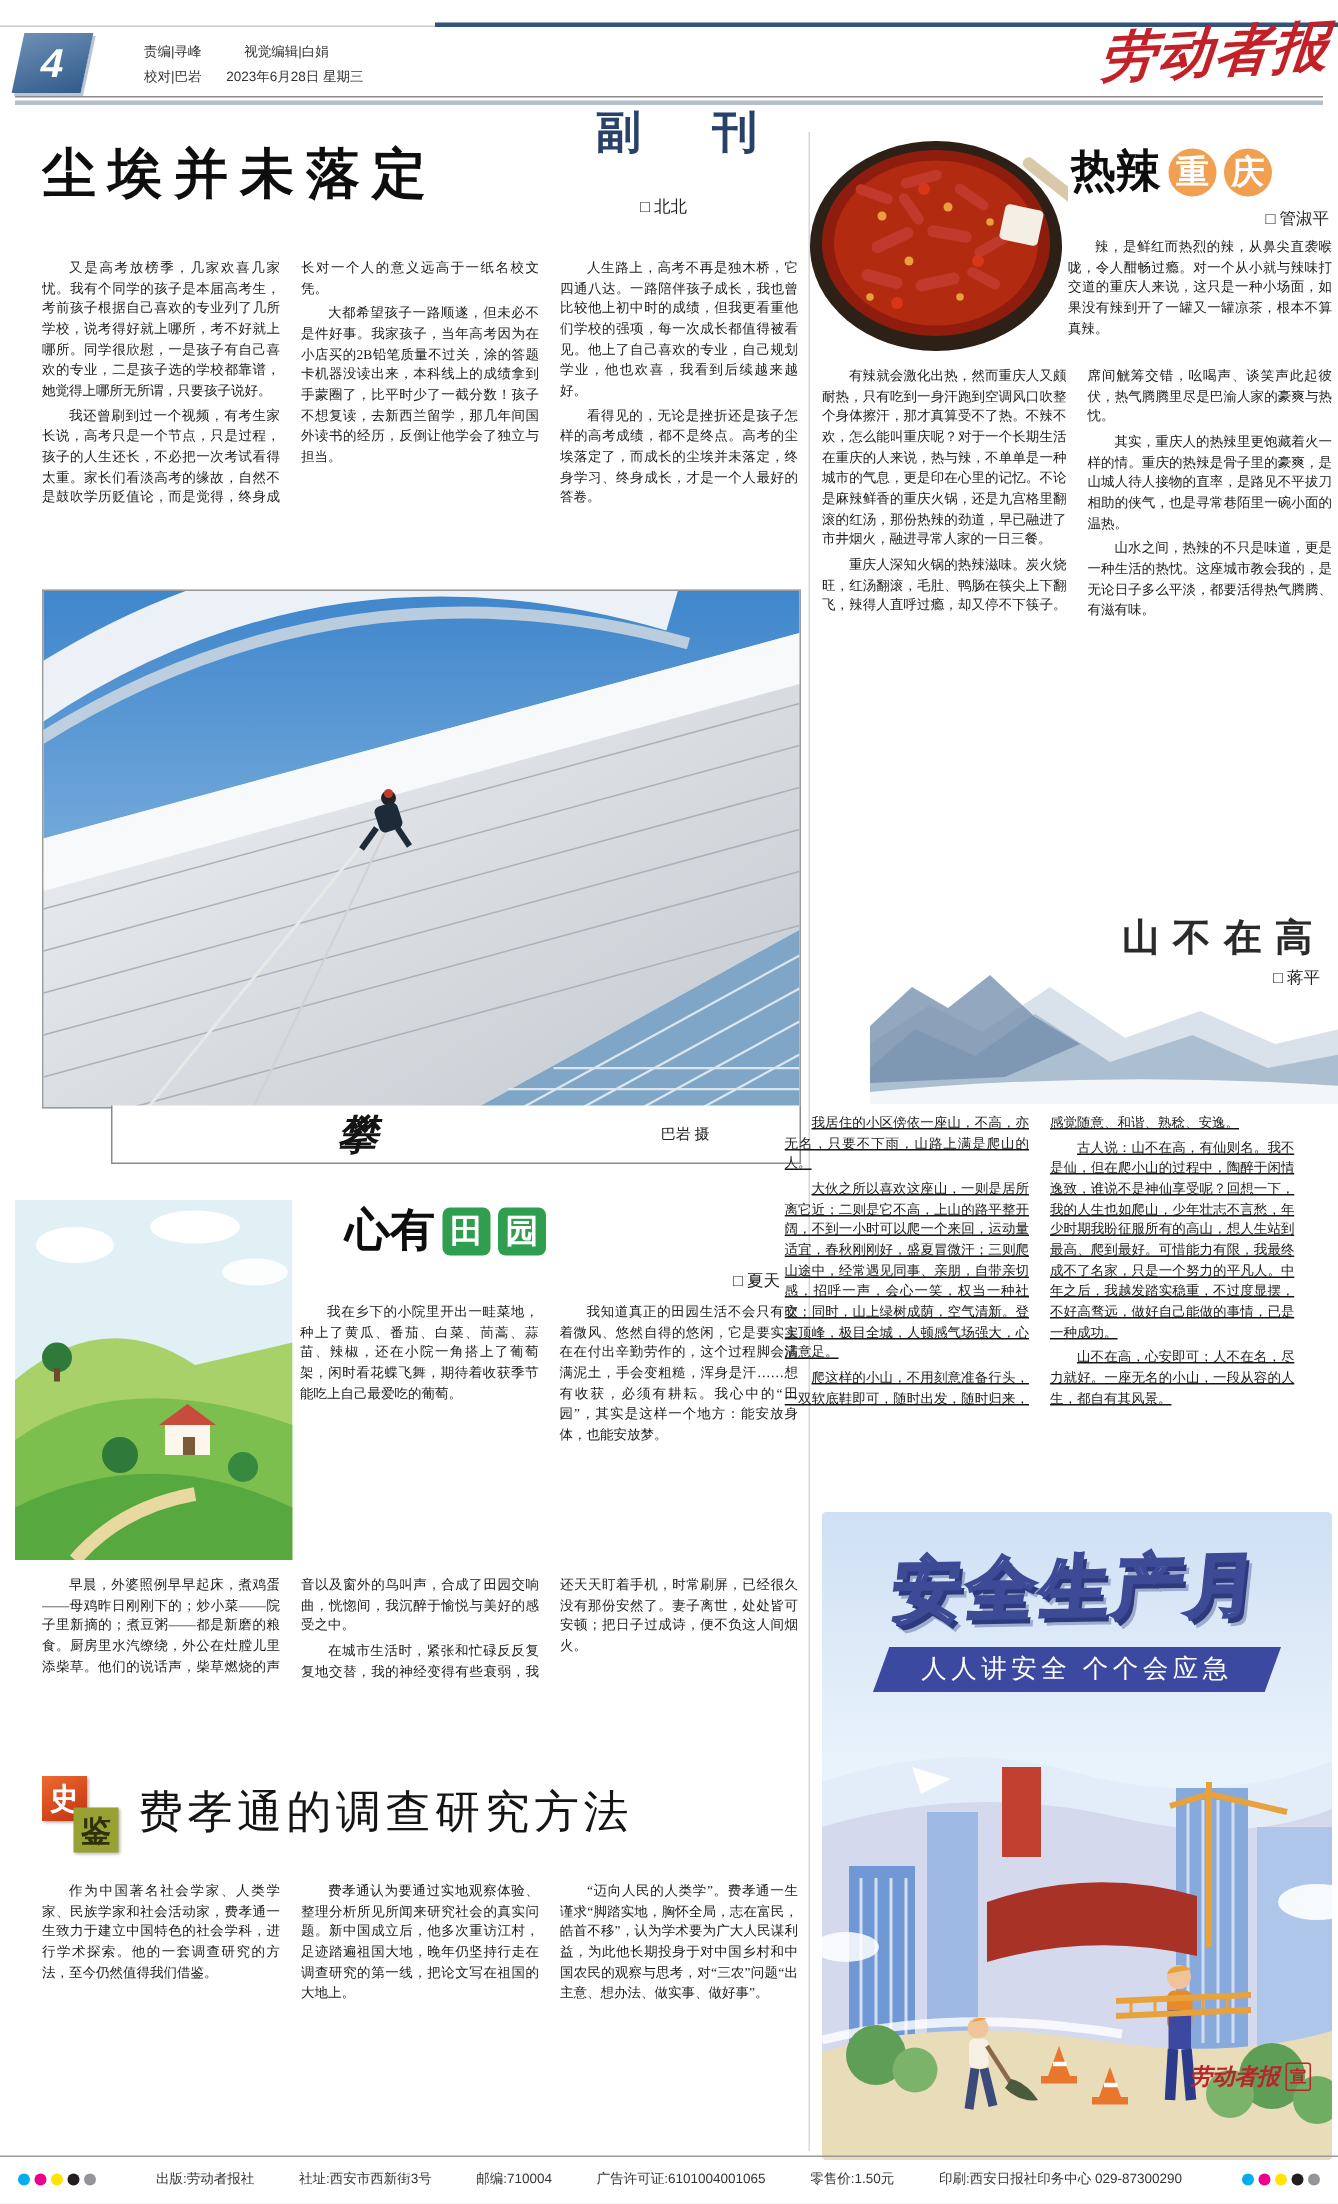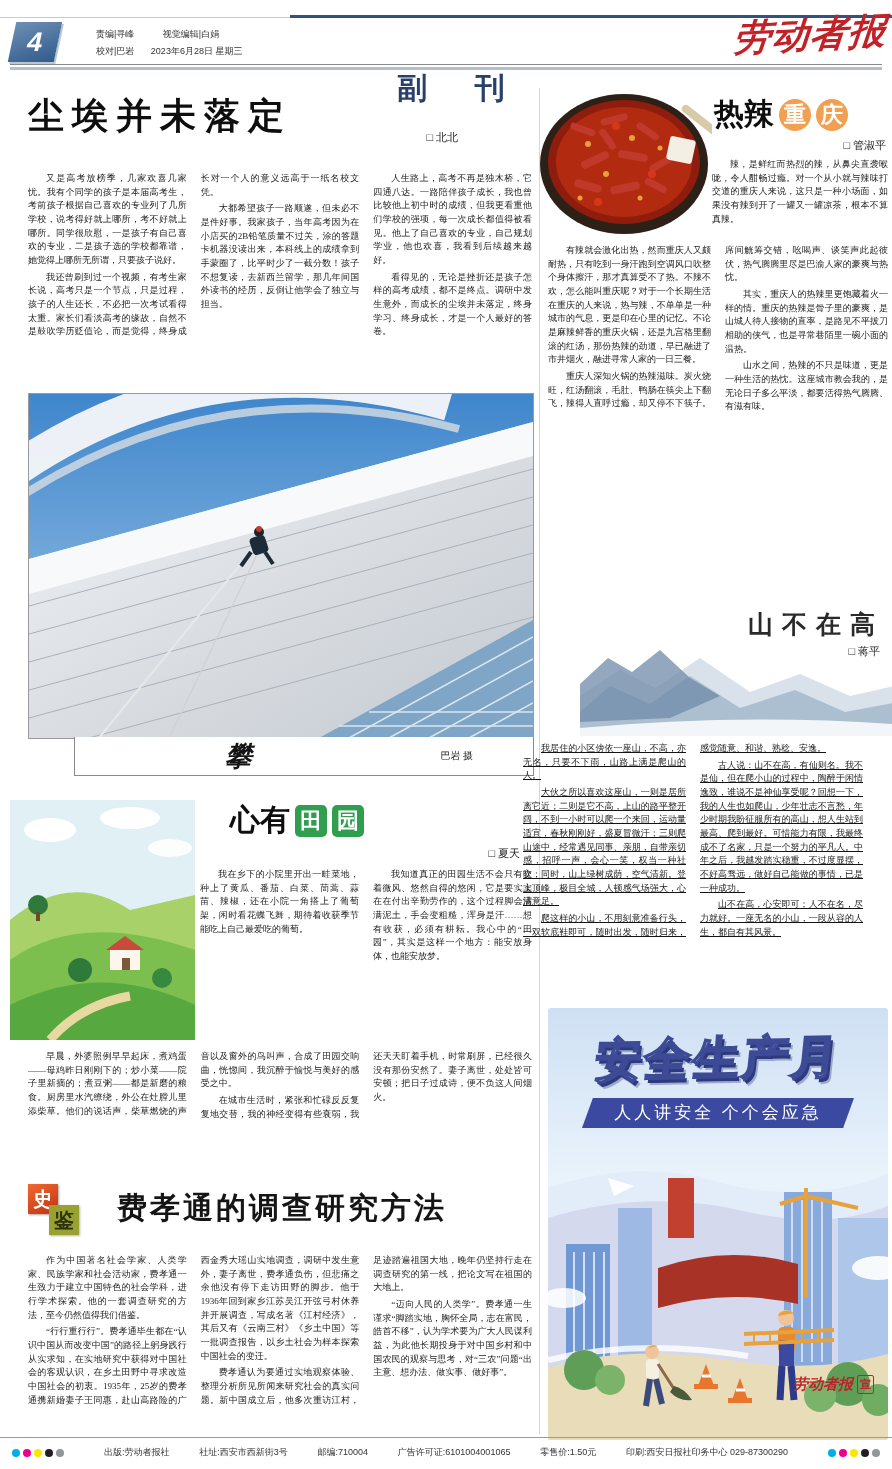--- a/index.html
+++ b/index.html
@@ -26,21 +26,21 @@
   
   .bp{font-size:9px;line-height:1.52;text-align:justify;text-indent:2em;margin:0 0 3px;color:#1b1b1b;}
   .cols2{column-count:2;column-gap:14px;}
   .cols3{column-count:3;column-gap:14px;}
   .clip{overflow:hidden;}
   .byline{font-size:11px;color:#222;text-align:right;}
 
   
   .t-dust{width:504px;text-align:left;font-family:"Liberation Sans",sans-serif;
           font-weight:900;font-size:36px;letter-spacing:8px;color:#0e0e0e;}
-  .t-fei{width:380px;text-align:center;font-weight:700;font-size:30px;letter-spacing:3px;color:#151515;}
+  .t-fei{width:380px;font-weight:400;font-size:30px;letter-spacing:3px;color:#151515;}
   .t-mountain{font-size:25px;letter-spacing:9px;color:#2a2a2a;font-weight:700;}
   .t-cq,.t-garden{font-family:"Liberation Sans",sans-serif;font-weight:900;font-size:30px;color:#0e0e0e;
                   display:flex;align-items:center;gap:2px;}
   .circle-char{display:inline-flex;width:32px;height:32px;border-radius:50%;background:#f0a050;
                color:#fff;align-items:center;justify-content:center;font-size:22px;margin-left:3px;}
   .box-char{display:inline-flex;width:32px;height:32px;border-radius:5px;background:#2f9e4f;
             color:#fff;align-items:center;justify-content:center;font-size:22px;margin-left:3px;}
 
   
   .badge{width:54px;height:54px;}
@@ -106,21 +106,21 @@
   <div class="abs headrule2"></div>
   <div class="abs vdivider"></div>
 
   <div class="abs t-dust" style="left:28px;top:92px;">尘埃并未落定</div>
   <div class="abs byline" style="left:28px;top:130px;width:430px;">□ 北北</div>
   <div class="abs cols3 clip" style="left:28px;top:152px;width:504px;height:238px;margin-top:20px;">
     <p class="bp">又是高考放榜季，几家欢喜几家忧。我有个同学的孩子是本届高考生，考前孩子根据自己喜欢的专业列了几所学校，说考得好就上哪所，考不好就上哪所。同学很欣慰，一是孩子有自己喜欢的专业，二是孩子选的学校都靠谱，她觉得上哪所无所谓，只要孩子说好。</p>
     <p class="bp">我还曾刷到过一个视频，有考生家长说，高考只是一个节点，只是过程，孩子的人生还长，不必把一次考试看得太重。家长们看淡高考的缘故，自然不是鼓吹学历贬值论，而是觉得，终身成长对一个人的意义远高于一纸名校文凭。</p>
     <p class="bp">大都希望孩子一路顺遂，但未必不是件好事。我家孩子，当年高考因为在小店买的2B铅笔质量不过关，涂的答题卡机器没读出来，本科线上的成绩拿到手蒙圈了，比平时少了一截分数！孩子不想复读，去新西兰留学，那几年间国外读书的经历，反倒让他学会了独立与担当。</p>
     <p class="bp">人生路上，高考不再是独木桥，它四通八达。一路陪伴孩子成长，我也曾比较他上初中时的成绩，但我更看重他们学校的强项，每一次成长都值得被看见。他上了自己喜欢的专业，自己规划学业，他也欢喜，我看到后续越来越好。</p>
-    <p class="bp">看得见的，无论是挫折还是孩子怎样的高考成绩，都不是终点。调研中发生意外，而成长的尘埃并未落定，终身学习、终身成长，才是一个人最好的答卷。</p>
+    <p class="bp">看得见的，无论是挫折还是孩子怎样的高考成绩，都不是终点。高考的尘埃落定了，而成长的尘埃并未落定，终身学习、终身成长，才是一个人最好的答卷。</p>
   </div>
 
   <div class="abs photo-frame" style="left:28px;top:393px;width:504px;height:344px;">
     <svg width="504" height="344" viewBox="0 0 504 344">
       <defs>
         <linearGradient id="sky" x1="0" y1="0" x2="0" y2="1">
           <stop offset="0" stop-color="#3f86cc"></stop>
             <stop offset="1" stop-color="#a9cde9"></stop>
         </linearGradient>
         <linearGradient id="roof" x1="0" y1="0" x2="1" y2="1">
@@ -202,21 +202,20 @@
     <p class="bp">在城市生活时，紧张和忙碌反反复复地交替，我的神经变得有些衰弱，我还天天盯着手机，时常刷屏，已经很久没有那份安然了。妻子离世，处处皆可安顿；把日子过成诗，便不负这人间烟火。</p>
   </div>
 
   <div class="abs badge" style="left:28px;top:1184px;">
     <span class="b1">史</span>
     <span class="b2">鉴</span>
   </div>
   <div class="abs t-fei" style="left:92px;top:1188px;">费孝通的调查研究方法</div>
   <div class="abs cols3 clip" style="left:28px;top:1254px;width:504px;height:178px;">
     <p class="bp">作为中国著名社会学家、人类学家、民族学家和社会活动家，费孝通一生致力于建立中国特色的社会学科，进行学术探索。他的一套调查研究的方法，至今仍然值得我们借鉴。</p>
-    <p class="bp">“行行重行行”。费孝通毕生都在“认识中国从而改变中国”的路径上躬身践行从实求知，在实地研究中获得对中国社会的客观认识，在乡土田野中寻求改造中国社会的初衷。1935年，25岁的费孝通携新婚妻子王同惠，赴山高路险的广西金秀大瑶山实地调查，调研中发生意外，妻子离世，费孝通负伤，但悲痛之余他没有停下走访田野的脚步。他于1936年回到家乡江苏吴江开弦弓村休养并开展调查，写成名著《江村经济》，其后又有《云南三村》《乡土中国》等一批调查报告，以乡土社会为样本探索中国社会的变迁。</p>
     <p class="bp">费孝通认为要通过实地观察体验、整理分析所见所闻来研究社会的真实问题。新中国成立后，他多次重访江村，足迹踏遍祖国大地，晚年仍坚持行走在调查研究的第一线，把论文写在祖国的大地上。</p>
     <p class="bp">“迈向人民的人类学”。费孝通一生谨求“脚踏实地，胸怀全局，志在富民，皓首不移”，认为学术要为广大人民谋利益，为此他长期投身于对中国乡村和中国农民的观察与思考，对“三农”问题“出主意、想办法、做实事、做好事”。</p>
   </div>
 
   <div class="abs" style="left:540px;top:86px;width:172px;height:150px;">
     <svg width="172" height="150" viewBox="0 0 172 150">
       <ellipse cx="84" cy="78" rx="84" ry="70" fill="#2c2017"></ellipse>
       <ellipse cx="84" cy="76" rx="76" ry="62" fill="#8e1d0d"></ellipse>
       <ellipse cx="84" cy="76" rx="68" ry="55" fill="#b22b10"></ellipse>
       <g fill="#c0392b">

